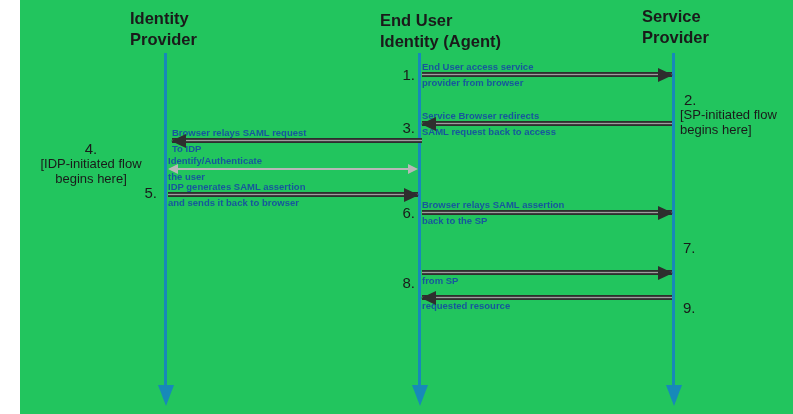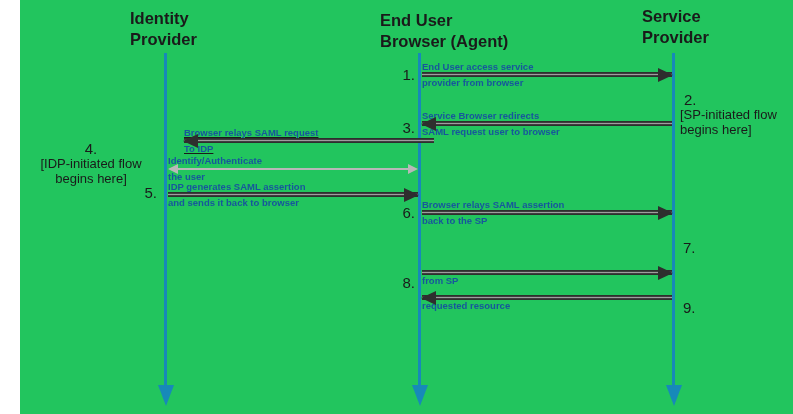--- a/index.html
+++ b/index.html
@@ -49,21 +49,21 @@
 <body>
 
 <div id="canvas">
 
   <div class="actor" style="left:110px;top:8px;">
     <div>Identity</div>
     <div>Provider</div>
   </div>
   <div class="actor" style="left:360px;top:10px;">
     <div>End User</div>
-    <div>Browser (Agent)</div>
+    <div>Identity (Agent)</div>
   </div>
   <div class="actor" style="left:622px;top:6px;">
     <div>Service</div>
     <div>Provider</div>
   </div>
 
   <div class="lifeline" style="left:144px;top:53px;height:334px;"></div>
   <div class="lifeline-head" style="left:138px;top:385px;"></div>
   <div class="lifeline" style="left:398px;top:53px;height:334px;"></div>
   <div class="lifeline-head" style="left:392px;top:385px;"></div>
@@ -76,24 +76,24 @@
         <i class="head-r"></i>
       </div>
     <div class="mtext">provider from browser</div>
   </div>
 
   <div class="msg" style="left:402px;top:110px;">
     <div class="mtext">Service Browser redirects</div>
     <div class="shaft">
         <i class="head-l"></i>
       </div>
-    <div class="mtext">SAML request user to browser</div>
+    <div class="mtext">SAML request back to access</div>
   </div>
 
-  <div class="msg" style="left:164px;top:127px;text-decoration:underline;">
+  <div class="msg" style="left:152px;top:127px;">
     <div class="mtext">Browser relays SAML request</div>
     <div class="shaft">
         <i class="head-l"></i>
       </div>
     <div class="mtext">To IDP</div>
   </div>
 
   <div class="msg" style="left:148px;top:155px;">
     <div class="mtext">Identify/Authenticate</div>
     <div class="shaft-gray">

